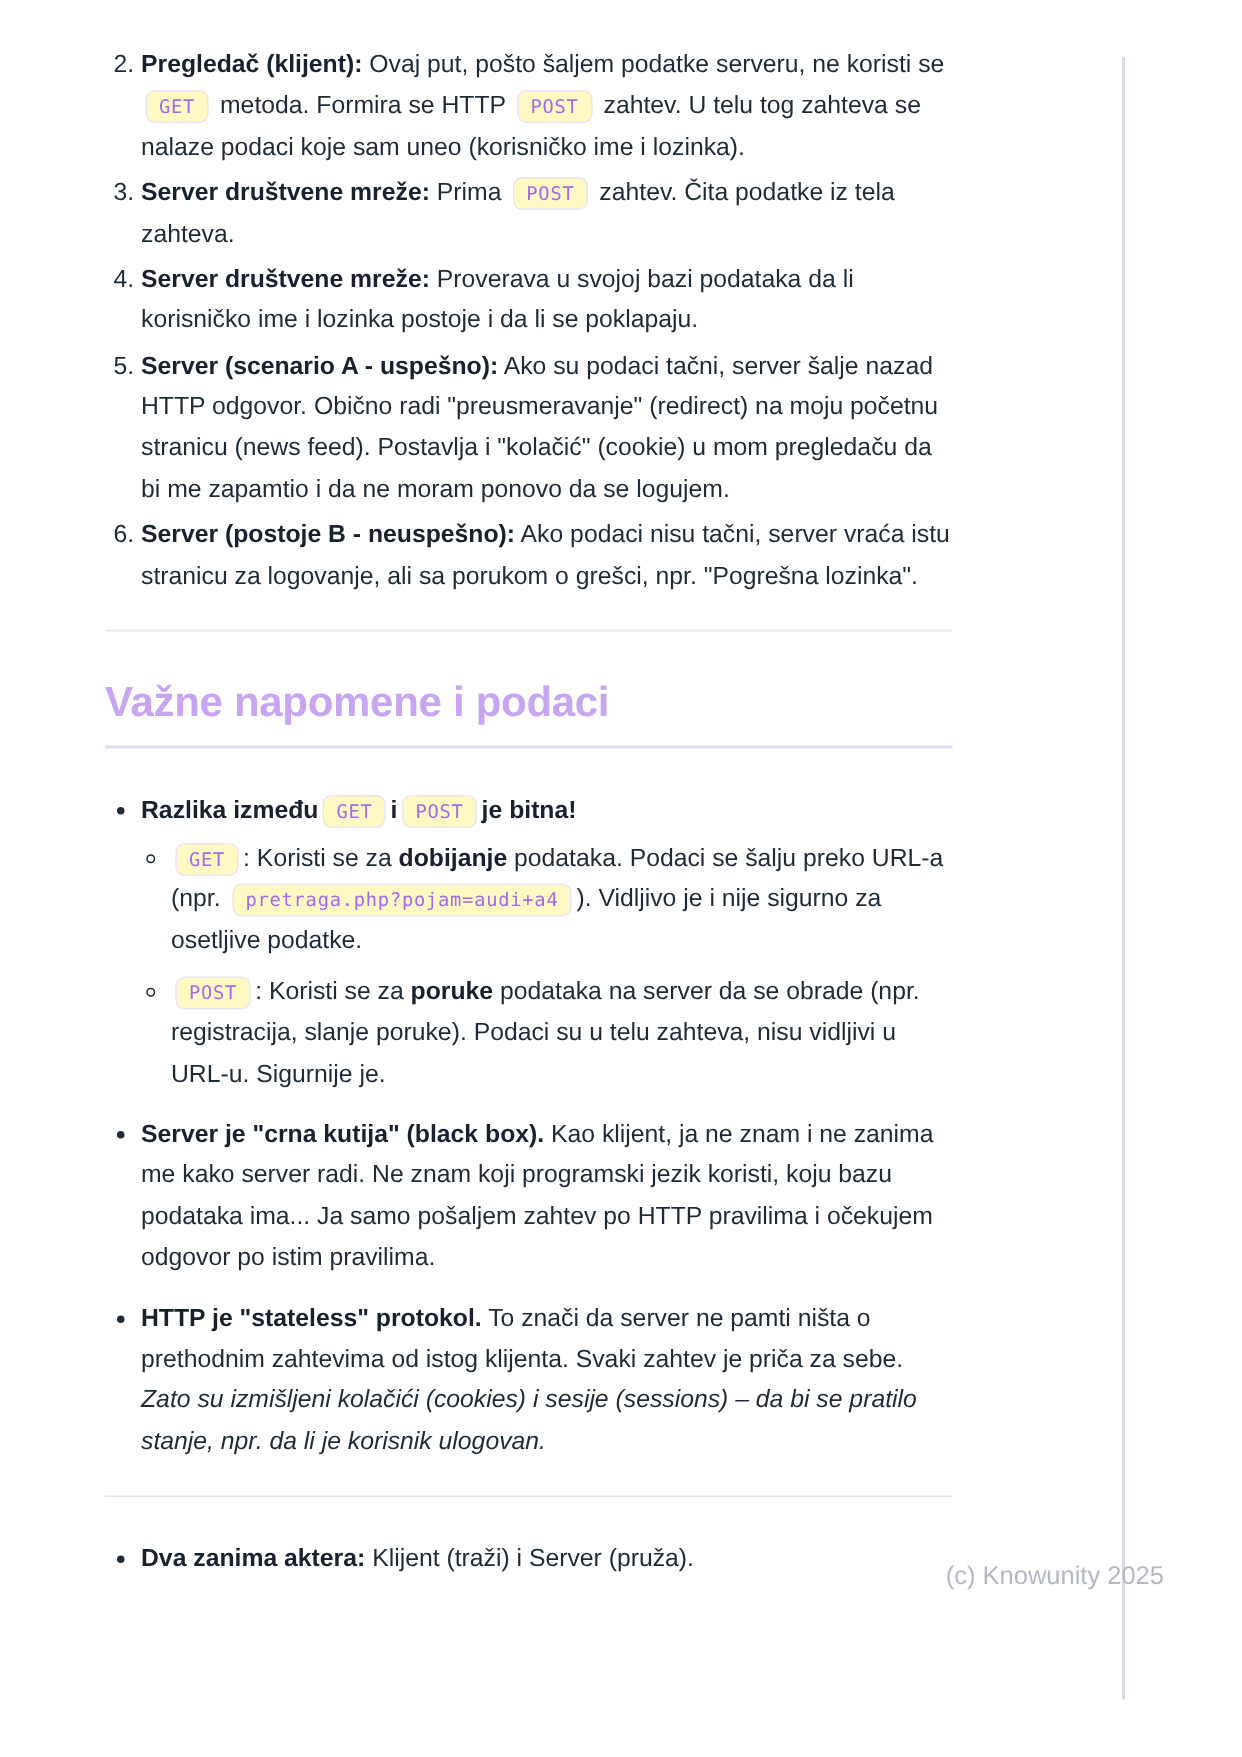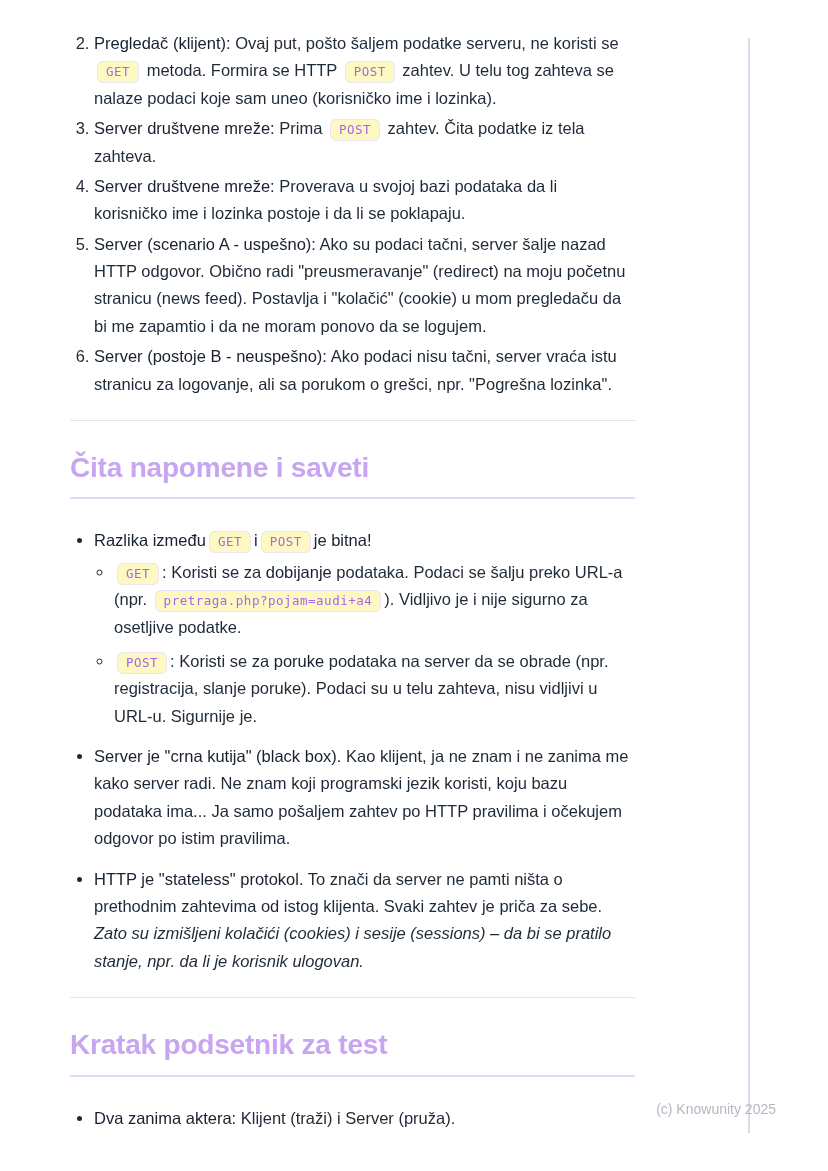--- a/index.html
+++ b/index.html
@@ -25,21 +25,21 @@
     margin: 28px 0 0 0; padding: 0 0 0 24px;
     font-size: 16.5px; line-height: 1.66;
     list-style: disc;
   }
   ul.bullets > li { margin: 0 0 13px 0; }
   ul.nested {
     margin: 4px 0 0 0; padding: 0 0 0 20px;
     list-style: circle;
   }
   ul.nested > li { margin: 0 0 7px 0; }
-  strong { font-weight: 400; color: #18212f; }
+  strong { font-weight: 700; color: #18212f; }
   em { }
   hr.divider {
     border: none; margin: 22px 0 0 0;
     border-top: 1px solid #e5e5eb;
   }
   h2.section-title {
     margin: 30px 0 0 0;
     padding: 0 0 13px 0;
     font-size: 28px; line-height: 1.2;
     font-weight: 700;
@@ -60,57 +60,56 @@
     white-space: nowrap;
   }
   .side-line {
     position: absolute;
     left: 748px; top: 38px;
     width: 2px; height: 1095px;
     background: #dcd7e9;
   }
   .watermark {
     position: absolute;
-    right: 52px; top: 1101px;
-    font-size: 14px;
+    right: 52px; top: 1041px;
+    font-size: 17px;
     color: #b4b8c2;
   }
 </style>
 </head>
 <body>
 
 <div class="page">
 
   <ol class="steps" start="2">
     <li><strong>Pregledač (klijent):</strong> Ovaj put, pošto šaljem podatke serveru, ne koristi se <code class="code-badge">GET</code> metoda. Formira se HTTP <code class="code-badge">POST</code> zahtev. U telu tog zahteva se nalaze podaci koje sam uneo (korisničko ime i lozinka).</li>
     <li><strong>Server društvene mreže:</strong> Prima <code class="code-badge">POST</code> zahtev. Čita podatke iz tela zahteva.</li>
     <li><strong>Server društvene mreže:</strong> Proverava u svojoj bazi podataka da li korisničko ime i lozinka postoje i da li se poklapaju.</li>
     <li><strong>Server (scenario A - uspešno):</strong> Ako su podaci tačni, server šalje nazad HTTP odgovor. Obično radi "preusmeravanje" (redirect) na moju početnu stranicu (news feed). Postavlja i "kolačić" (cookie) u mom pregledaču da bi me zapamtio i da ne moram ponovo da se logujem.</li>
     <li><strong>Server (postoje B - neuspešno):</strong> Ako podaci nisu tačni, server vraća istu stranicu za logovanje, ali sa porukom o grešci, npr. "Pogrešna lozinka".</li>
   </ol>
 
   <hr class="divider">
 
-  <h2 class="section-title">Čita napomene i saveti</h2>
+  <h2 class="section-title">Važne napomene i podaci</h2>
 
   <ul class="bullets">
     <li>
       <span><strong>Razlika između</strong><code class="code-badge">GET</code><strong>i</strong><code class="code-badge">POST</code><strong>je bitna!</strong></span>
       <ul class="nested">
         <li><code class="code-badge">GET</code>: Koristi se za <strong>dobijanje</strong> podataka. Podaci se šalju preko URL-a (npr. <code class="code-badge">pretraga.php?pojam=audi+a4</code>). Vidljivo je i nije sigurno za osetljive podatke.</li>
         <li><code class="code-badge">POST</code>: Koristi se za <strong>poruke</strong> podataka na server da se obrade (npr. registracija, slanje poruke). Podaci su u telu zahteva, nisu vidljivi u URL-u. Sigurnije je.</li>
       </ul>
     </li>
     <li><strong>Server je "crna kutija" (black box).</strong> Kao klijent, ja ne znam i ne zanima me kako server radi. Ne znam koji programski jezik koristi, koju bazu podataka ima... Ja samo pošaljem zahtev po HTTP pravilima i očekujem odgovor po istim pravilima.</li>
     <li><strong>HTTP je "stateless" protokol.</strong> To znači da server ne pamti ništa o prethodnim zahtevima od istog klijenta. Svaki zahtev je priča za sebe. <em>Zato su izmišljeni kolačići (cookies) i sesije (sessions) – da bi se pratilo stanje, npr. da li je korisnik ulogovan.</em></li>
   </ul>
 
   <hr class="divider">
 
-  <h2 class="section-title">Kratak podsetnik za test</h2>
 
   <ul class="bullets">
     <li><strong>Dva zanima aktera:</strong> Klijent (traži) i Server (pruža).</li>
   </ul>
 
 </div>
 
 <div class="side-line"></div>
 <div class="watermark">(c) Knowunity 2025</div>
 

